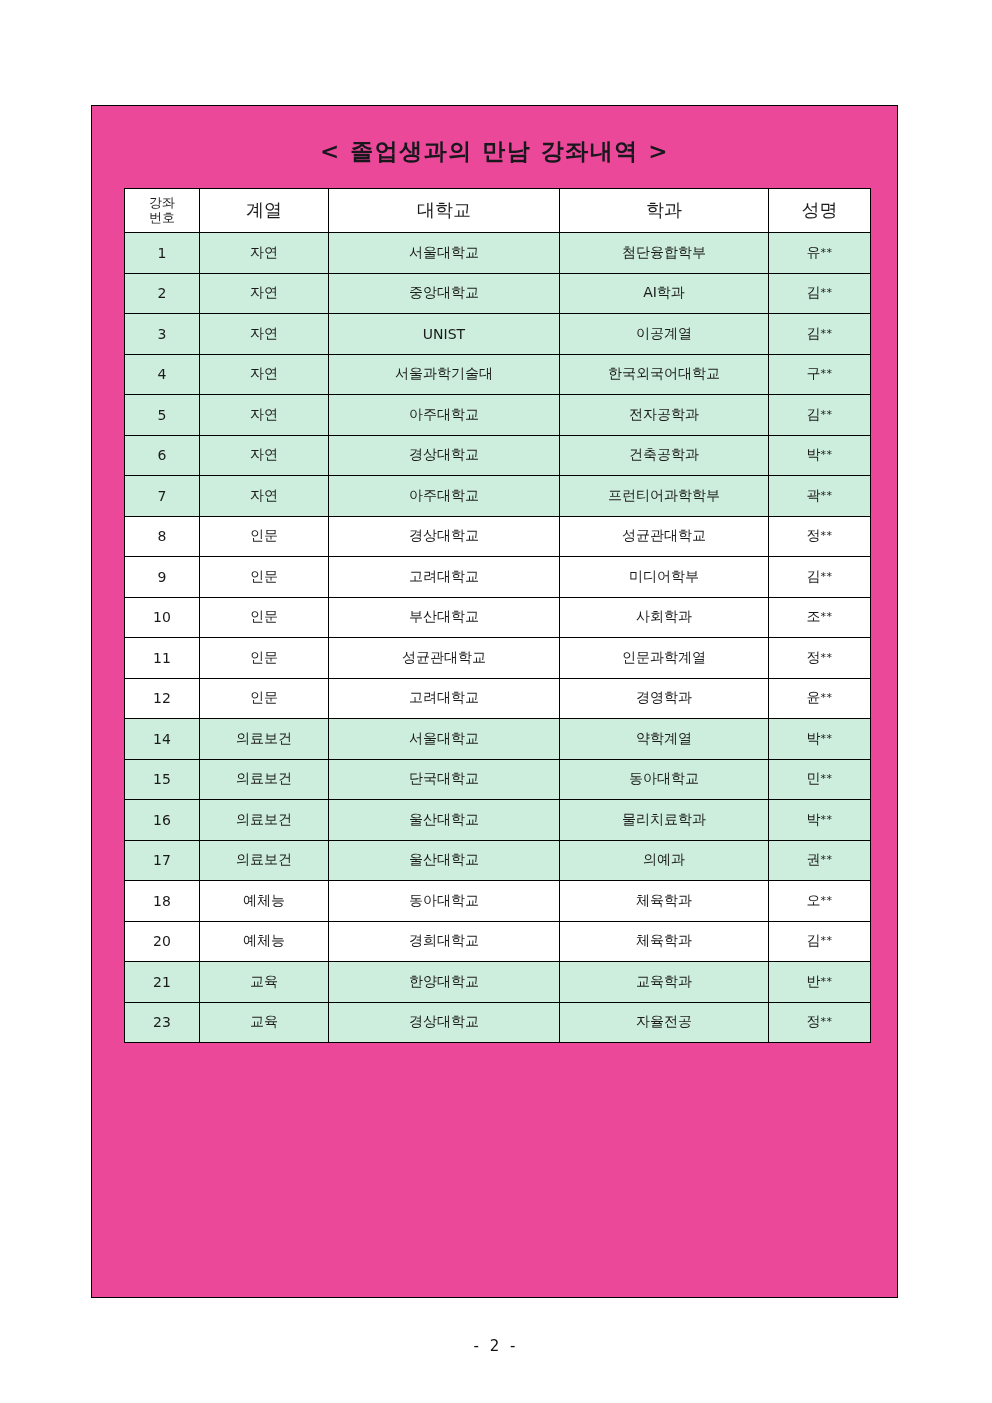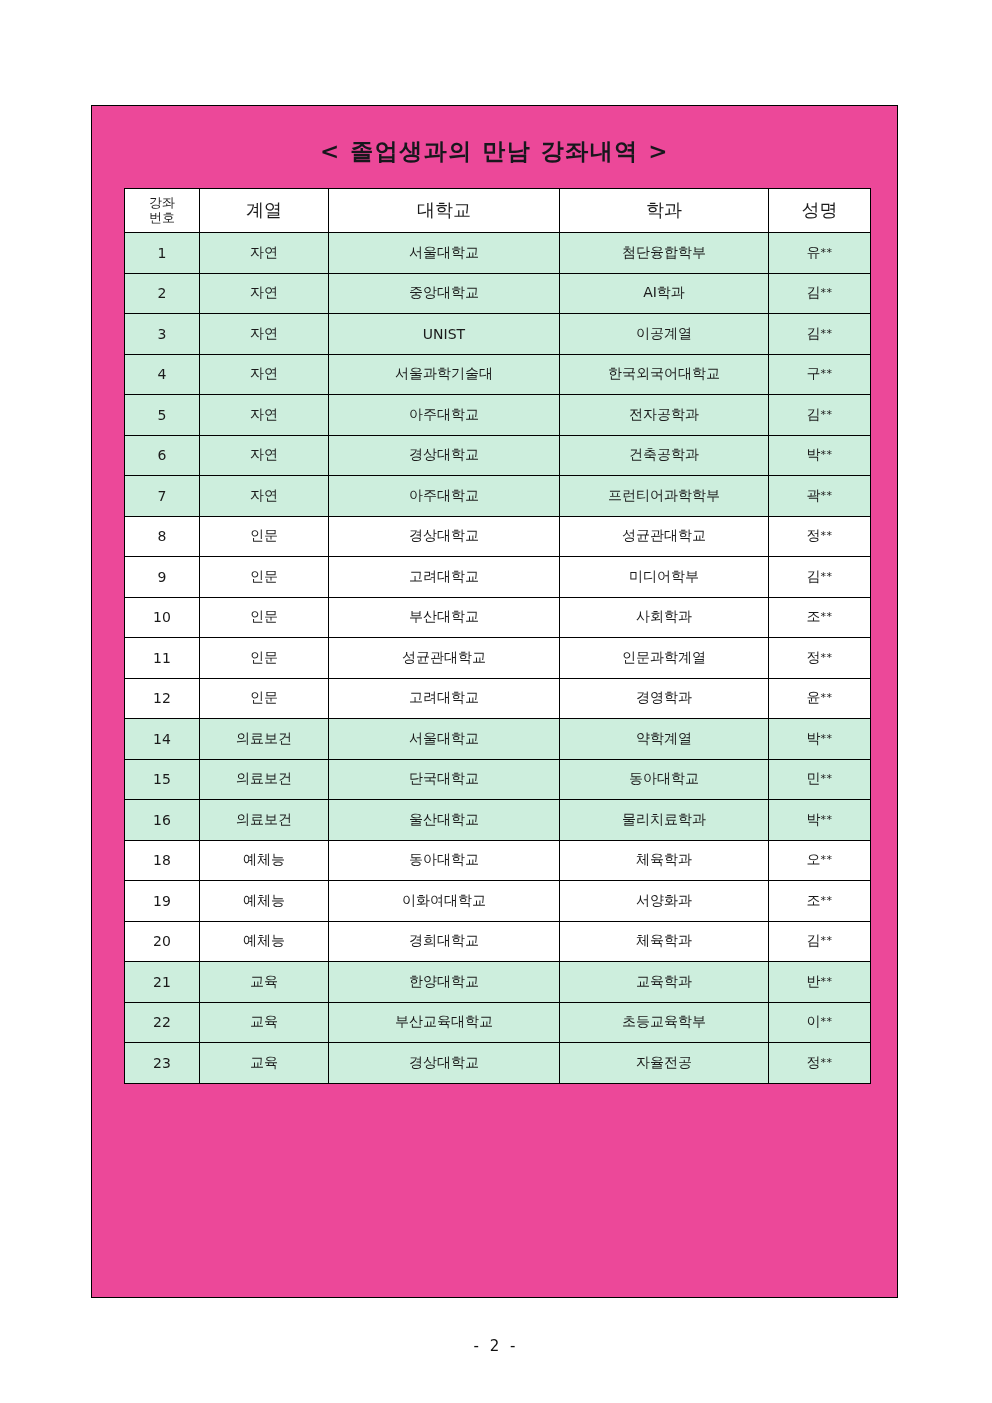--- a/index.html
+++ b/index.html
@@ -241,56 +241,49 @@
             <td class="cell-dept">동아대학교</td>
             <td class="cell-name"><span>민</span><span class="mask">**</span></td>
           </tr>
           <tr class="tinted">
             <td class="cell-no">16</td>
             <td class="cell-field">의료보건</td>
             <td class="cell-univ">울산대학교</td>
             <td class="cell-dept">물리치료학과</td>
             <td class="cell-name"><span>박</span><span class="mask">**</span></td>
           </tr>
+          <tr class="tinted">
+            <td class="cell-no">17</td>
+            <td class="cell-field">의료보건</td>
+            <td class="cell-univ">울산대학교</td>
+            <td class="cell-dept">의예과</td>
+            <td class="cell-name"><span>권</span><span class="mask">**</span></td>
+          </tr>
           <tr class="plain">
             <td class="cell-no">18</td>
             <td class="cell-field">예체능</td>
             <td class="cell-univ">동아대학교</td>
             <td class="cell-dept">체육학과</td>
             <td class="cell-name"><span>오</span><span class="mask">**</span></td>
           </tr>
           <tr class="plain">
-            <td class="cell-no">19</td>
-            <td class="cell-field">예체능</td>
-            <td class="cell-univ">이화여대학교</td>
-            <td class="cell-dept">서양화과</td>
-            <td class="cell-name"><span>조</span><span class="mask">**</span></td>
-          </tr>
-          <tr class="plain">
             <td class="cell-no">20</td>
             <td class="cell-field">예체능</td>
             <td class="cell-univ">경희대학교</td>
             <td class="cell-dept">체육학과</td>
             <td class="cell-name"><span>김</span><span class="mask">**</span></td>
           </tr>
           <tr class="tinted">
             <td class="cell-no">21</td>
             <td class="cell-field">교육</td>
             <td class="cell-univ">한양대학교</td>
             <td class="cell-dept">교육학과</td>
             <td class="cell-name"><span>반</span><span class="mask">**</span></td>
           </tr>
           <tr class="tinted">
-            <td class="cell-no">22</td>
-            <td class="cell-field">교육</td>
-            <td class="cell-univ">부산교육대학교</td>
-            <td class="cell-dept">초등교육학부</td>
-            <td class="cell-name"><span>이</span><span class="mask">**</span></td>
-          </tr>
-          <tr class="tinted">
             <td class="cell-no">23</td>
             <td class="cell-field">교육</td>
             <td class="cell-univ">경상대학교</td>
             <td class="cell-dept">자율전공</td>
             <td class="cell-name"><span>정</span><span class="mask">**</span></td>
           </tr>
         </tbody>
     </table>
   </div>
 

